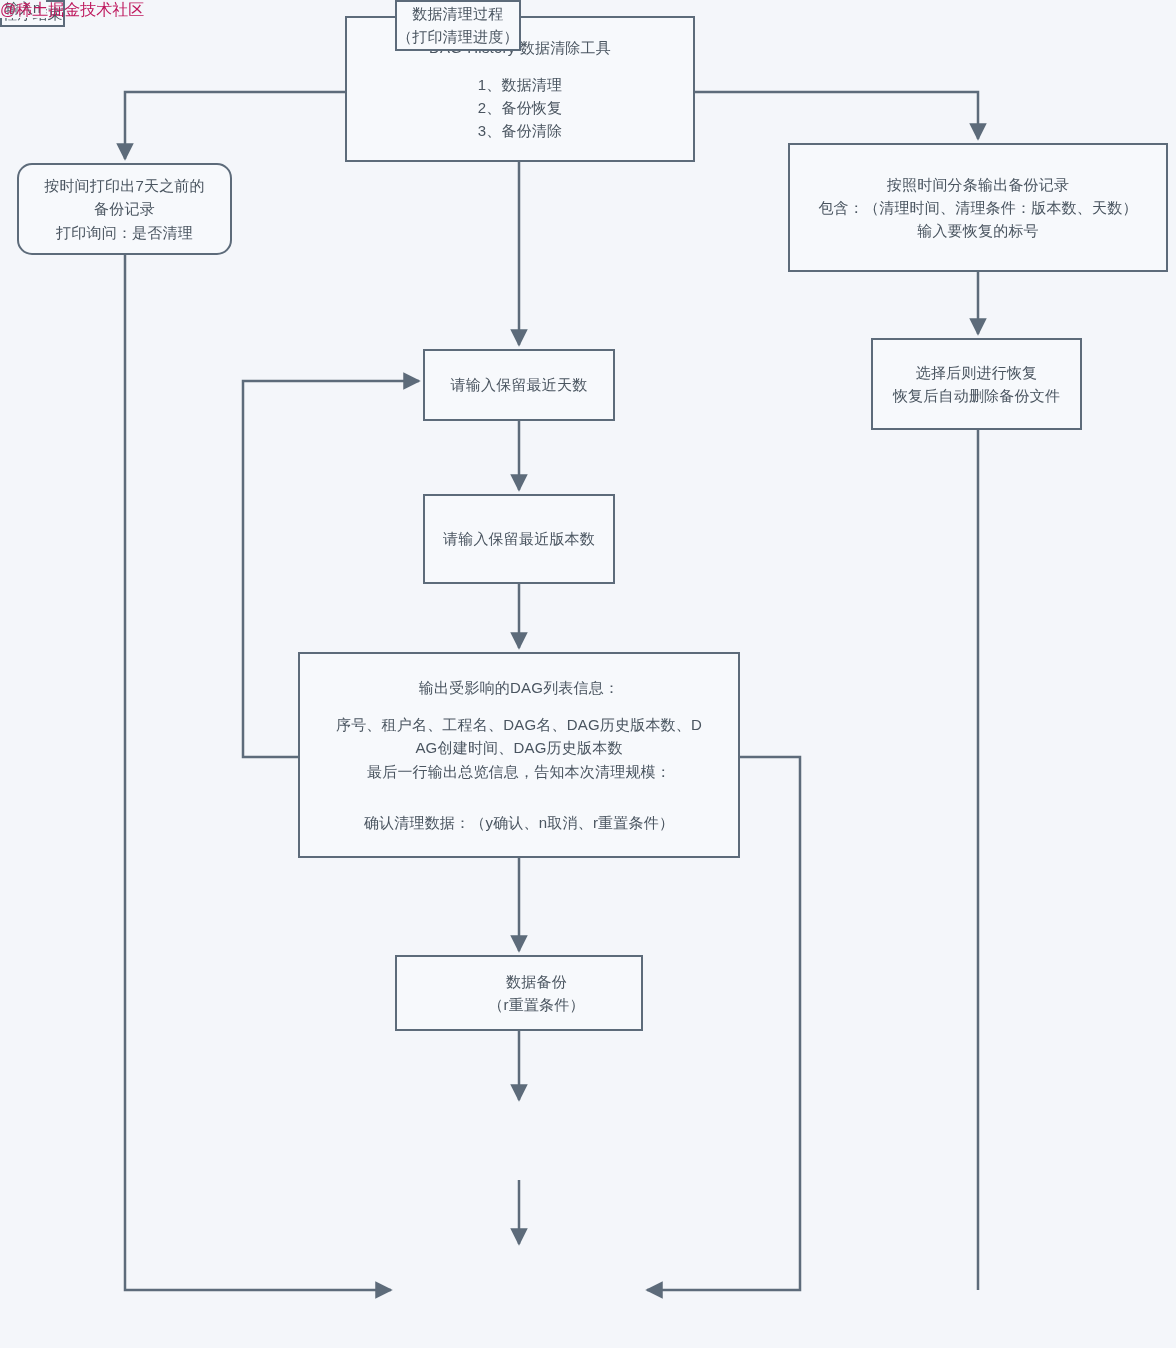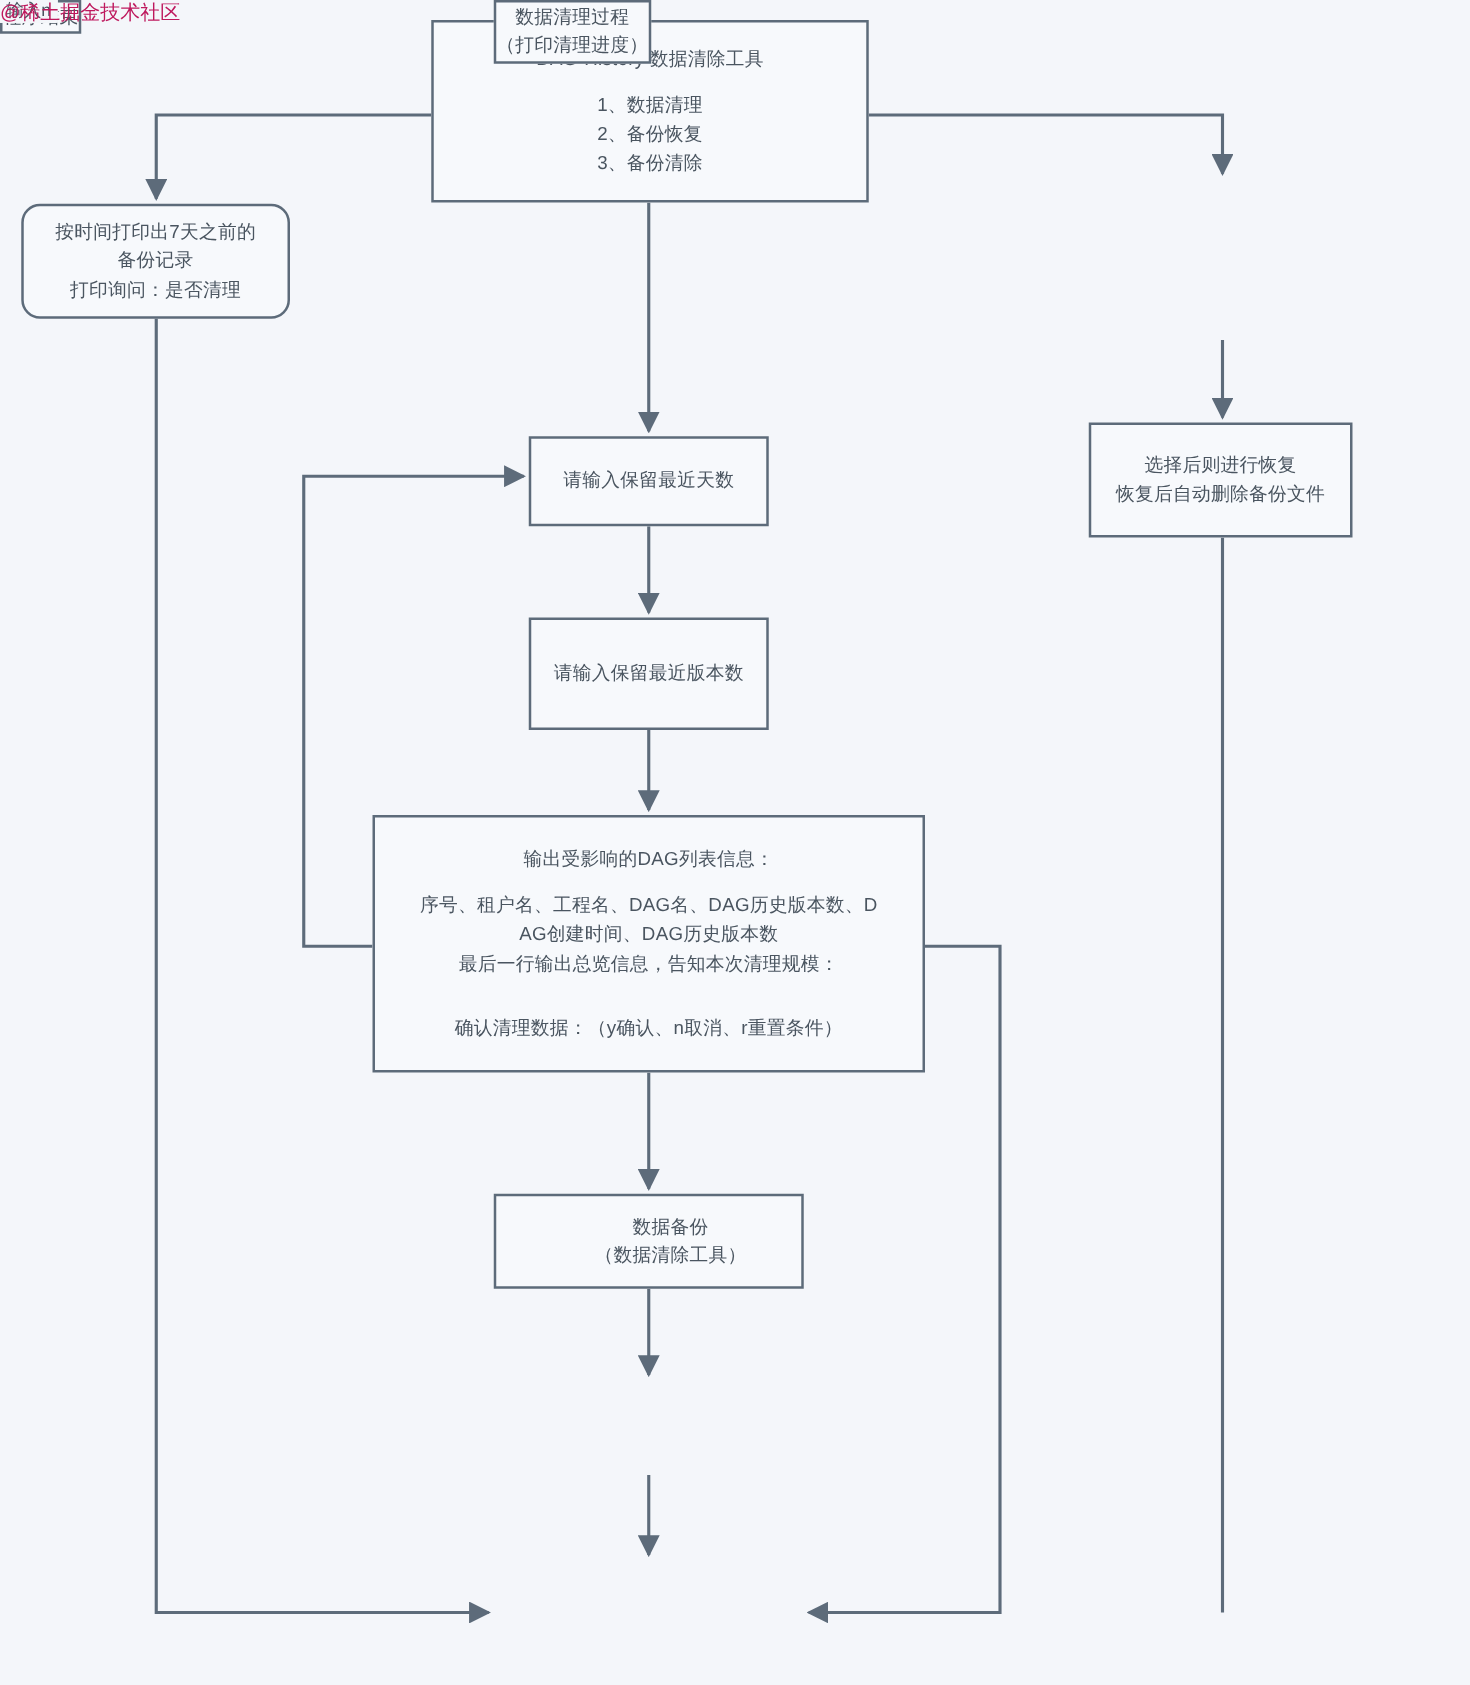--- a/index.html
+++ b/index.html
@@ -128,20 +128,25 @@
     <span class="ln">2、备份恢复</span>
     <span class="ln">3、备份清除</span>
   </div>
 
   <div class="node" id="node-left">
     <span class="ln">按时间打印出7天之前的</span>
     <span class="ln">备份记录</span>
     <span class="ln">打印询问：是否清理</span>
   </div>
 
+  <div class="node" id="node-right-top">
+    <span class="ln">按照时间分条输出备份记录</span>
+    <span class="ln">包含：（清理时间、清理条件：版本数、天数）</span>
+    <span class="ln">输入要恢复的标号</span>
+  </div>
 
   <div class="node" id="node-days">
     <span class="ln">请输入保留最近天数</span>
   </div>
 
   <div class="node" id="node-restore">
     <span class="ln">选择后则进行恢复</span>
     <span class="ln">恢复后自动删除备份文件</span>
   </div>
 
@@ -155,21 +160,21 @@
     <span class="ln">序号、租户名、工程名、DAG名、DAG历史版本数、D</span>
     <span class="ln">AG创建时间、DAG历史版本数</span>
     <span class="ln">最后一行输出总览信息，告知本次清理规模：</span>
     <span class="gap"></span>
     <span class="gap"></span>
     <span class="ln">确认清理数据：（y确认、n取消、r重置条件）</span>
   </div>
 
   <div class="node" id="node-backup">
     <span class="ln">数据备份</span>
-    <span class="ln">（数据清除工具）</span>
+    <span class="ln">（r重置条件）</span>
   </div>
 
   <div class="node" id="node-clean">
     <span class="ln">数据清理过程</span>
     <span class="ln">（打印清理进度）</span>
   </div>
 
   <div class="node" id="node-end">
     <span class="ln">程序结束</span>
   </div>

